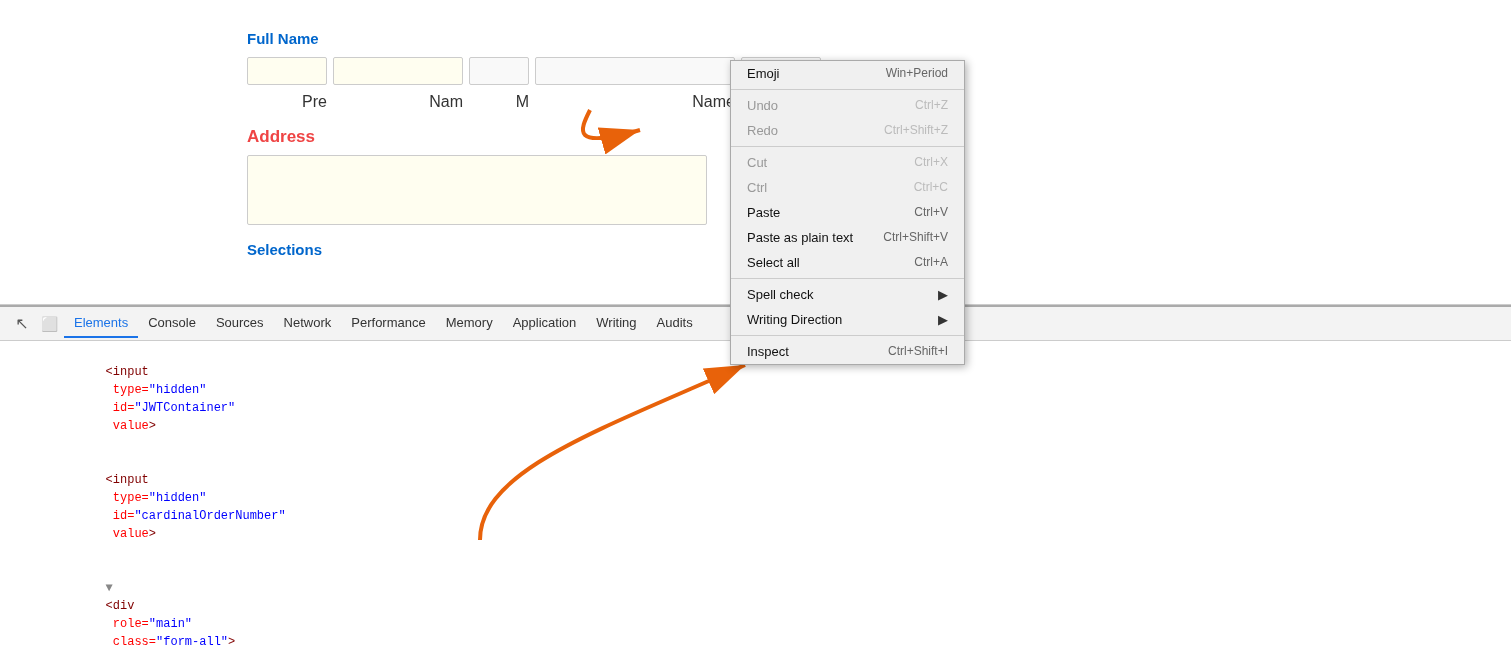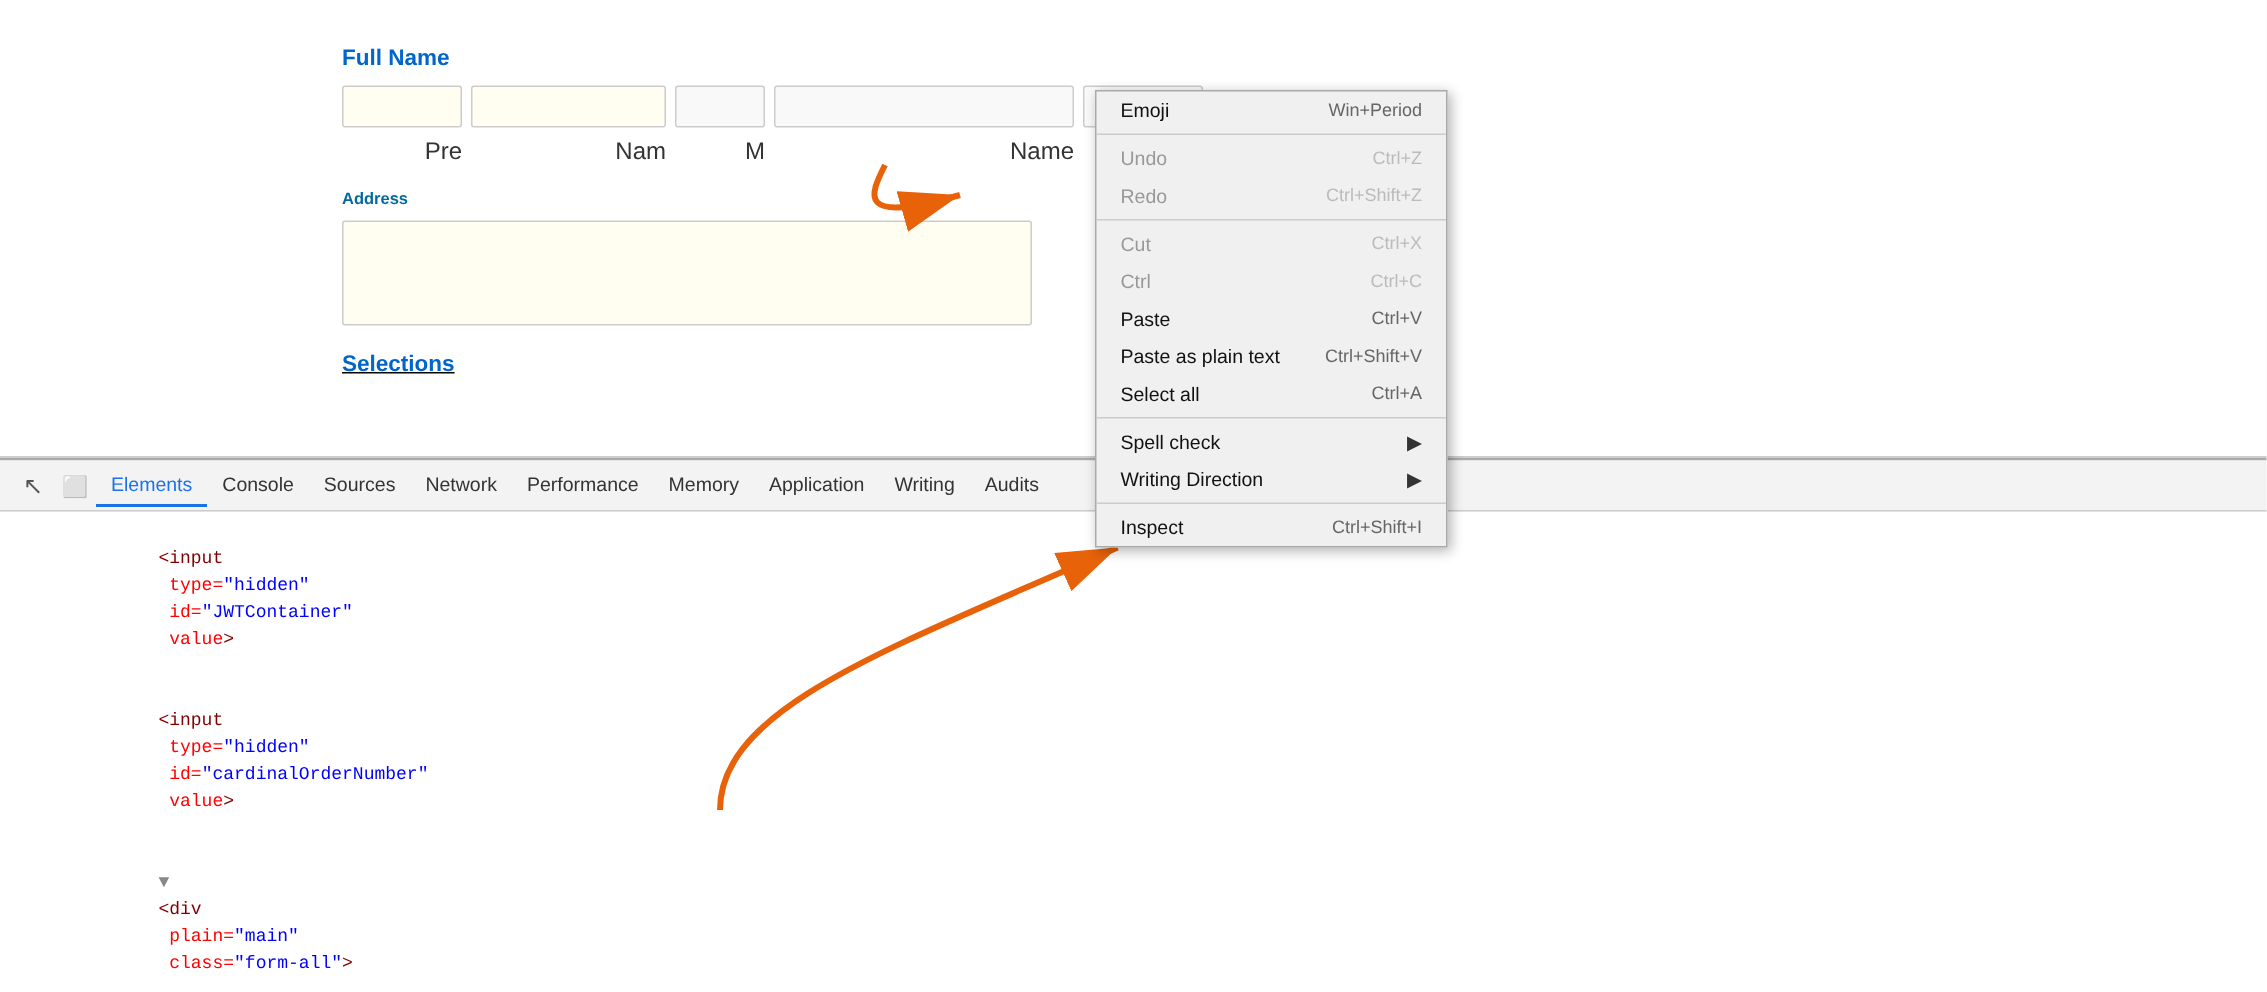--- a/index.html
+++ b/index.html
@@ -8,21 +8,21 @@
     
     .form-area {
       background: #fff;
       width: 100%;
       height: 305px;
       position: relative;
       border-bottom: 1px solid #ccc;
     }
 
     .form-section {
-      padding: 20px 28px;
+      padding: 20px 47px;
     }
 
     .form-title {
       color: #0066cc;
       font-size: 15px;
       font-weight: bold;
       margin-bottom: 10px;
       text-align: center;
       margin-left: 200px;
     }
@@ -49,22 +49,22 @@
     }
 
     .form-label {
       font-size: 16px;
       color: #333;
       width: 100px;
       text-align: right;
     }
 
     .address-title {
-      color: #0369a1;
-      font-size: 11px;
+      color: #ef4444;
+      font-size: 17px;
       font-weight: bold;
       margin-bottom: 8px;
     }
 
     .address-textarea {
       border: 1px solid #ccc;
       width: 460px;
       height: 70px;
       background: #fffef0;
       resize: none;
@@ -233,21 +233,21 @@
         <span class="form-label" style="width:200px;">Name</span>
         <span class="form-label" style="width:80px;">Suffix</span>
       </div>
     </div>
 
     <div style="margin-left:200px; margin-top:16px;">
       <div class="address-title">Address</div>
       <textarea class="address-textarea" style=""></textarea>
     </div>
 
-    <div style="margin-left:200px; margin-top:12px;text-decoration:underline;">
+    <div style="margin-left:200px; margin-top:12px;">
       <div class="selections-title">Selections</div>
     </div>
 
   </div>
 </div>
 
 <div class="context-menu">
   <div class="context-menu-item">
     <span>Emoji</span>
     <span class="shortcut">Win+Period</span>
@@ -334,21 +334,21 @@
         <span class="attr-name"> id=</span><span class="attr-value">"cardinalOrderNumber"</span>
         <span class="attr-name"> value</span><span class="tag">&gt;</span>
       </span>
     </div>
 
     <div class="code-line">
       <span class="line-gutter"></span>
       <span style="margin-left:16px;">
         <span style="color:#888;">▼</span>
         <span class="tag">&lt;div</span>
-        <span class="attr-name"> plain=</span><span class="attr-value">"main"</span>
+        <span class="attr-name"> role=</span><span class="attr-value">"main"</span>
         <span class="attr-name"> class=</span><span class="attr-value">"form-all"</span><span class="tag">&gt;</span>
       </span>
     </div>
 
   </div>
 </div>
 
 <svg class="arrows-svg" xmlns="http://www.w3.org/2000/svg">
 
   <defs>

